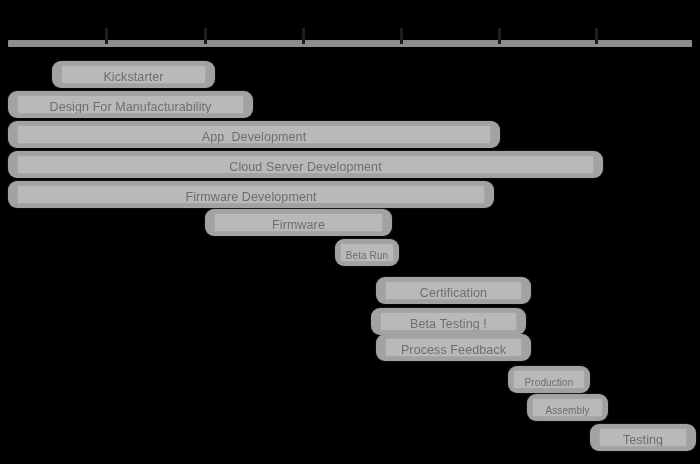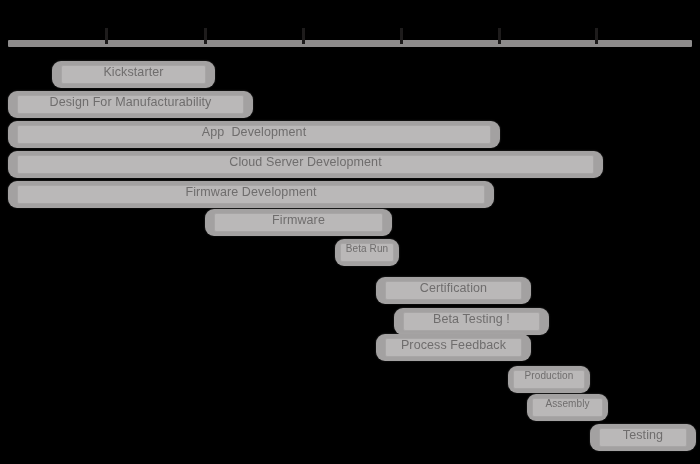--- a/index.html
+++ b/index.html
@@ -51,21 +51,21 @@
   .task-bar-inner {
     position: absolute;
     left: 9px;
     right: 9px;
     top: 4px;
     height: 19px;
     background: #bab8b8;
     border: 1px solid #a8a6a6;
     border-radius: 2px;
     display: flex;
-    align-items: flex-start;
+    align-items: flex-end;
     justify-content: center;
     overflow: hidden;
   }
 
   .task-label {
     font-size: 12.5px;
     color: #6f6d6d;
     white-space: pre;
     line-height: 1;
     letter-spacing: 0.1px;
@@ -127,21 +127,21 @@
       <div class="task-bar narrow" style="left: 335px; top: 239px; width: 64px;">
         <div class="task-bar-inner">
           <span class="task-label">Beta Run</span>
         </div>
       </div>
       <div class="task-bar" style="left: 376px; top: 277px; width: 155px; padding-left: 32px;">
         <div class="task-bar-inner">
           <span class="task-label">Certification</span>
         </div>
       </div>
-      <div class="task-bar" style="left: 394px; top: 308px; width: 155px;">
+      <div class="task-bar" style="left: 371px; top: 308px; width: 155px;">
         <div class="task-bar-inner">
           <span class="task-label">Beta Testing !</span>
         </div>
       </div>
       <div class="task-bar" style="left: 376px; top: 334px; width: 155px;">
         <div class="task-bar-inner">
           <span class="task-label">Process Feedback</span>
         </div>
       </div>
       <div class="task-bar narrow" style="left: 508px; top: 366px; width: 82px; padding-left: 14px;">

